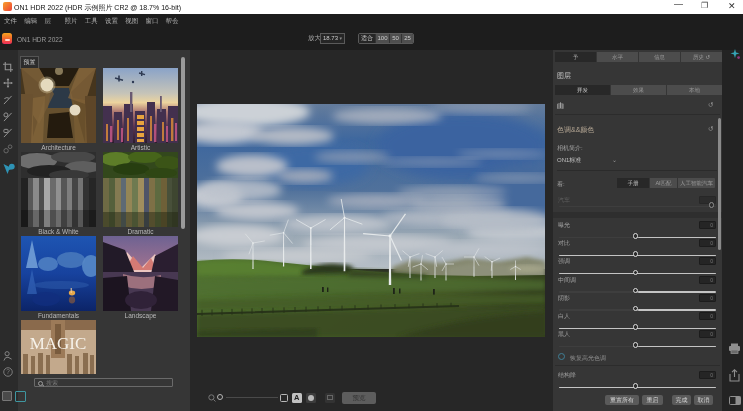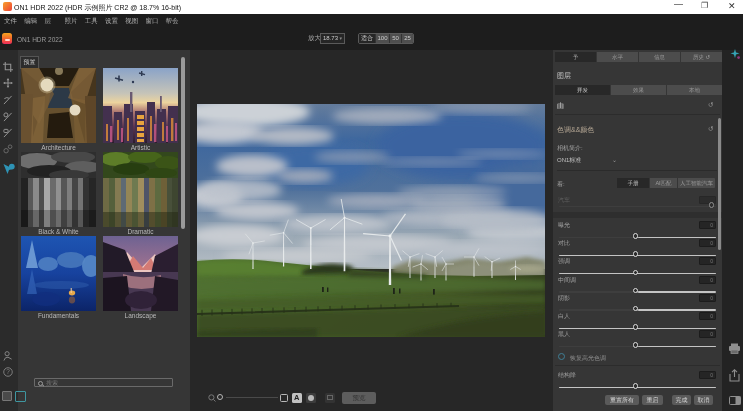--- a/index.html
+++ b/index.html
@@ -318,20 +318,39 @@
         <path d="M0 6 L22 14 L32 38 L0 42 Z" fill="#221a28"></path>
         <path d="M75 8 L52 20 L48 38 L75 42 Z" fill="#2a1e30"></path>
         <rect x="0" y="36" width="75" height="39" fill="#483852"></rect>
         <path d="M20 38 Q38 44 58 39 L58 50 Q38 56 20 50 Z" fill="#b27e88" opacity="0.8"></path>
         <path d="M0 42 L24 40 L28 75 L0 75 Z" fill="#1c1420"></path>
         <path d="M75 44 L52 40 L48 75 L75 75 Z" fill="#221826"></path>
         <ellipse cx="38" cy="64" rx="16" ry="9" fill="#302238"></ellipse>
       </svg>
     </div>
     <div class="tlabel" style="left:85px;top:262px">Landscape</div>
+    <div class="thumb" style="left:3px;top:270px;height:54px">
+      <svg width="75" height="54">
+        <rect width="75" height="54" fill="#c3a98c"></rect>
+        <rect x="0" y="0" width="75" height="10" fill="#8a6a4c"></rect>
+        <rect x="30" y="0" width="14" height="38" fill="#9c7a58"></rect>
+        <rect x="34" y="4" width="6" height="30" fill="#7a5c3e"></rect>
+        <g fill="#8a6e50">
+            <rect x="2" y="34" width="5" height="20"></rect>
+            <rect x="10" y="36" width="4" height="18"></rect>
+            <rect x="17" y="33" width="5" height="21"></rect>
+            <rect x="25" y="35" width="4" height="19"></rect>
+            <rect x="46" y="34" width="5" height="20"></rect>
+            <rect x="54" y="36" width="4" height="18"></rect>
+            <rect x="62" y="33" width="5" height="21"></rect>
+            <rect x="69" y="35" width="4" height="19"></rect>
+          </g>
+        <text x="37" y="29" text-anchor="middle" font-family="Liberation Serif,serif" font-size="17" fill="#f6f2ea">MAGIC</text>
+      </svg>
+    </div>
     <div class="abs" id="lscroll"></div>
     <div class="abs" id="searchbox">搜索</div>
   </div>
   <div class="abs" id="canvas">
     <svg class="abs" style="left:7px;top:54px" width="348" height="233" viewBox="0 0 348 233">
       <defs>
         <linearGradient id="sky" x1="0" y1="0" x2="0" y2="1">
           <stop offset="0" stop-color="#647c9c"></stop>
             <stop offset="0.22" stop-color="#3e679e"></stop>
           <stop offset="0.52" stop-color="#50719b"></stop>

